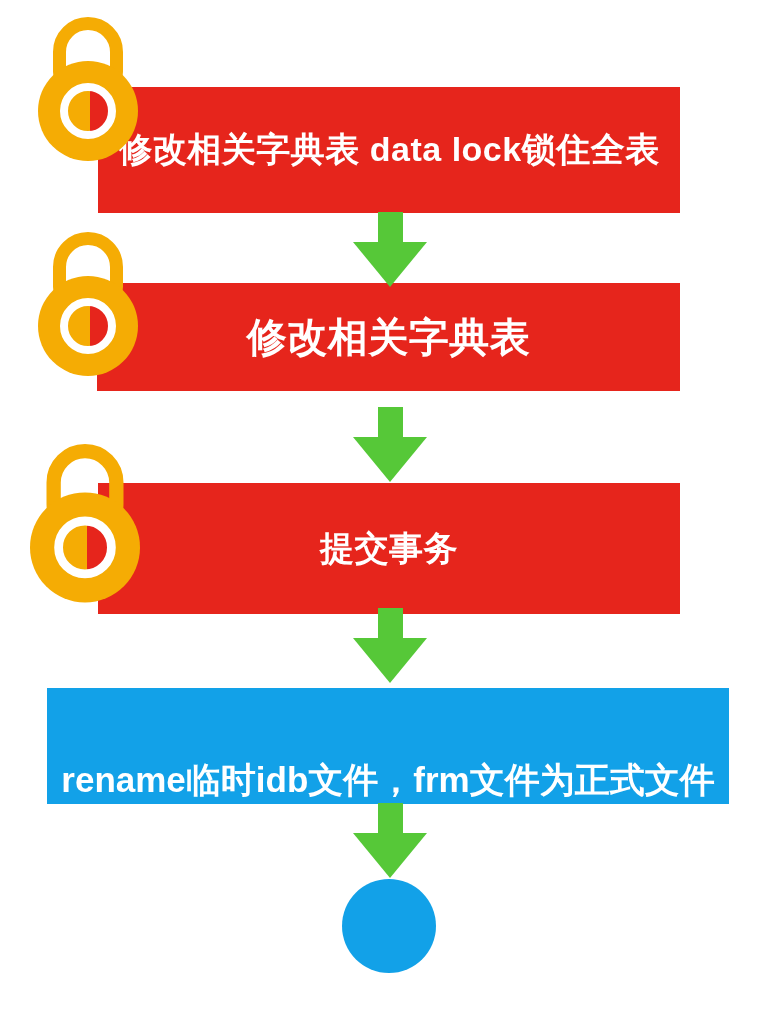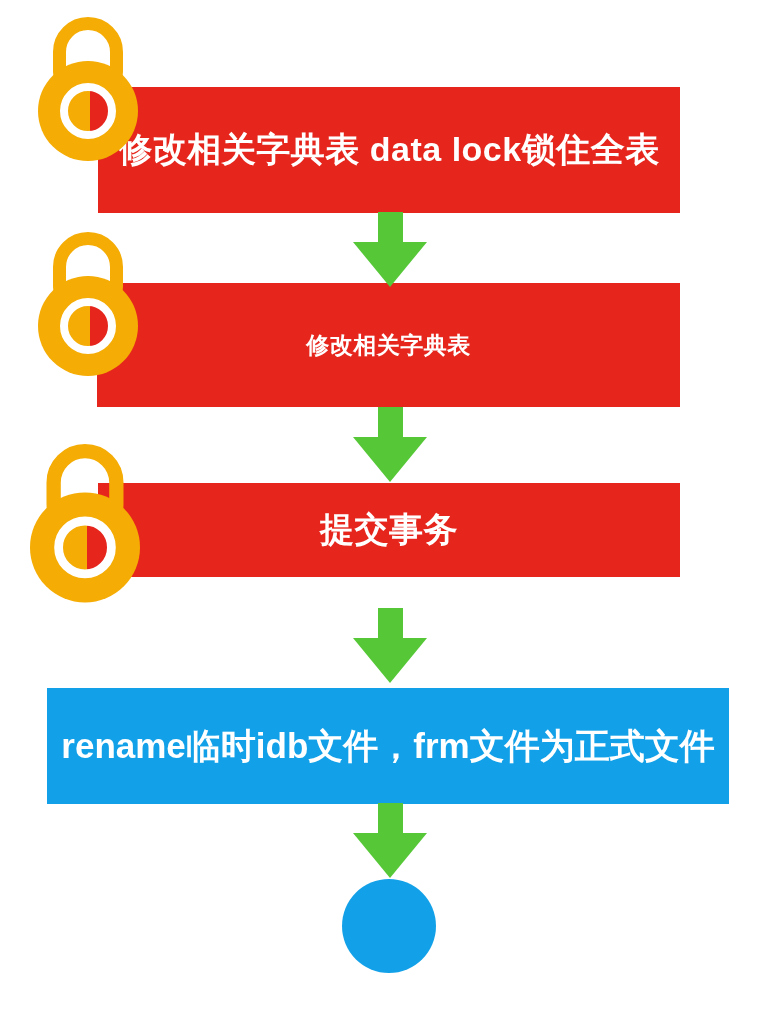--- a/index.html
+++ b/index.html
@@ -9,23 +9,23 @@
   }
   
   .step{
     position:absolute;display:flex;align-items:center;justify-content:center;
     color:var(--text,#fff);font-weight:700;white-space:nowrap;z-index:1;
     letter-spacing:0.5px;
   }
   .step.red{background:var(--red);}
   .step.blue{background:var(--blue);}
   .step-1{left:98px;top:87px;width:582px;height:126px;font-size:34px;}
-  .step-2{left:97px;top:283px;width:583px;height:124px;font-size:23px;}
-  .step-3{left:98px;top:483px;width:582px;height:94px;font-size:34px;}
-  .step-4{left:47px;top:688px;width:682px;height:116px;font-size:35px;letter-spacing:0;}
+  .step-2{left:97px;top:283px;width:583px;height:108px;font-size:40px;}
+  .step-3{left:98px;top:483px;width:582px;height:131px;font-size:34px;}
+  .step-4{left:47px;top:688px;width:682px;height:116px;font-size:35px;letter-spacing:0;align-items:flex-end;}
   
   .arrow{position:absolute;left:353px;width:74px;z-index:2;}
   .arrow .stem{margin:0 auto;width:25px;height:30px;background:var(--green);}
   .arrow .head{width:0;height:0;border-left:37px solid transparent;
     border-right:37px solid transparent;border-top:45px solid var(--green);}
   .arrow-1{top:212px;}
   .arrow-2{top:407px;}
   .arrow-3{top:608px;}
   .arrow-4{top:803px;}
   

